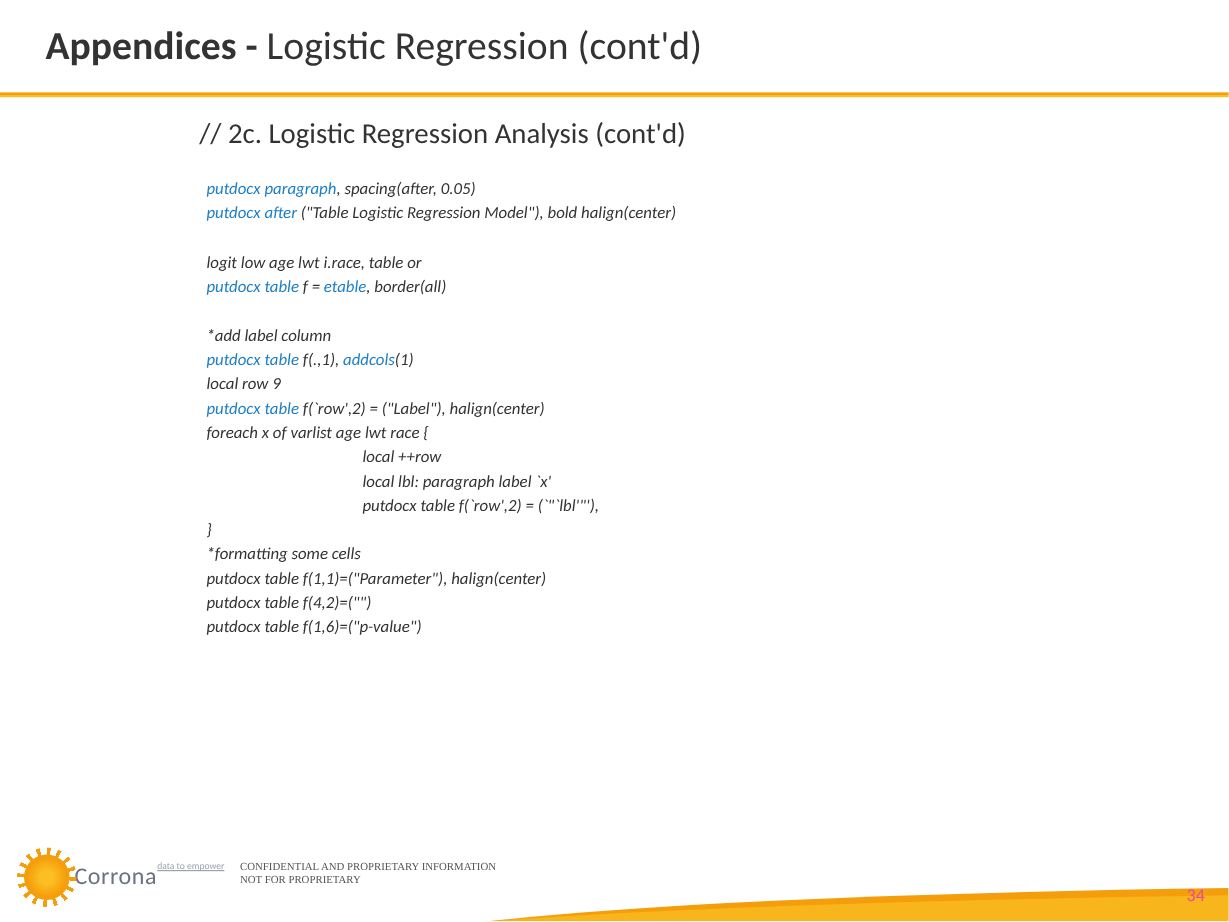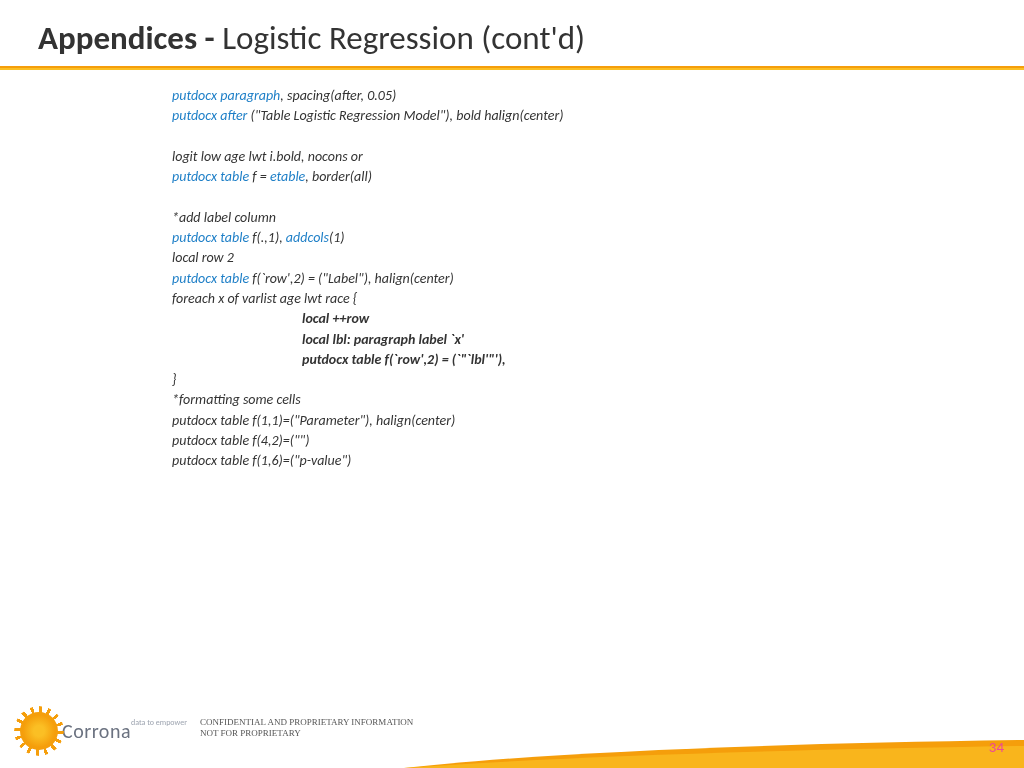--- a/index.html
+++ b/index.html
@@ -9,21 +9,21 @@
     }
     body {
       width: 1024px;
       height: 768px;
       font-family: Calibri, Arial, sans-serif;
       background: white;
       position: relative;
       overflow: hidden;
     }
     .slide-title {
-      padding: 18px 0 8px 38px;
+      padding: 18px 0 19px 38px;
       font-size: 33px;
       color: #333;
     }
     .slide-title .bold {
       font-weight: bold;
     }
     .divider {
       height: 4px;
       background: linear-gradient(to bottom, #f59e0b 0%, #f59e0b 50%, #fbbf24 50%, #fbbf24 100%);
       margin: 0;
@@ -44,21 +44,20 @@
       color: #333;
     }
     .code-line {
       white-space: pre;
     }
     .kw {
       color: #1e7fc7;
     }
     .indent {
       padding-left: 130px;
-      font-weight: bold;
     }
     .footer {
       position: absolute;
       bottom: 0;
       left: 0;
       width: 100%;
       height: 70px;
     }
     .logo {
       position: absolute;
@@ -109,20 +108,21 @@
       font-size: 20px;
       color: #6b7280;
       font-weight: 400;
       letter-spacing: 0.5px;
     }
     .logo-tagline {
       font-size: 8px;
       color: #9ca3af;
       text-align: center;
       margin-top: -2px;
+      text-decoration: underline;
     }
     .confidential {
       position: absolute;
       left: 200px;
       bottom: 28px;
       font-size: 9px;
       color: #555;
       line-height: 1.3;
       font-family: Liberation Serif, serif;
     }
@@ -148,31 +148,32 @@
 </head>
 <body>
 
 <div class="slide-title">
   <span class="bold">Appendices - </span><span>Logistic Regression (cont'd)</span>
 </div>
 
 <div class="divider"></div>
 
 <div class="content">
+  <div class="section-header">// 2c. Logistic Regression Analysis (cont'd)</div>
 
   <div class="code-block">
     <div class="code-line"><span class="kw">putdocx paragraph</span><span>, spacing(after, 0.05)</span></div>
     <div class="code-line"><span class="kw">putdocx after </span><span>("Table Logistic Regression Model"), bold halign(center)</span></div>
     <div class="code-line">&nbsp;</div>
-    <div class="code-line">logit low age lwt i.bold, nocons or</div>
+    <div class="code-line">logit low age lwt i.race, table or</div>
     <div class="code-line"><span class="kw">putdocx table </span><span>f = </span><span class="kw">etable</span><span>, border(all)</span></div>
     <div class="code-line">&nbsp;</div>
     <div class="code-line">*add label column</div>
     <div class="code-line"><span class="kw">putdocx table </span><span>f(.,1), </span><span class="kw">addcols</span><span>(1)</span></div>
-    <div class="code-line">local row 2</div>
+    <div class="code-line">local row 9</div>
     <div class="code-line"><span class="kw">putdocx table </span><span>f(`row',2) = ("Label"), halign(center)</span></div>
     <div class="code-line">foreach x of varlist age lwt race {</div>
     <div class="code-line indent">local ++row</div>
     <div class="code-line indent">local lbl: paragraph label `x'</div>
     <div class="code-line indent">putdocx table f(`row',2) = (`"`lbl'"'),</div>
     <div class="code-line">}</div>
     <div class="code-line">*formatting some cells</div>
     <div class="code-line">putdocx table f(1,1)=("Parameter"), halign(center)</div>
     <div class="code-line">putdocx table f(4,2)=("")</div>
     <div class="code-line">putdocx table f(1,6)=("p-value")</div>

